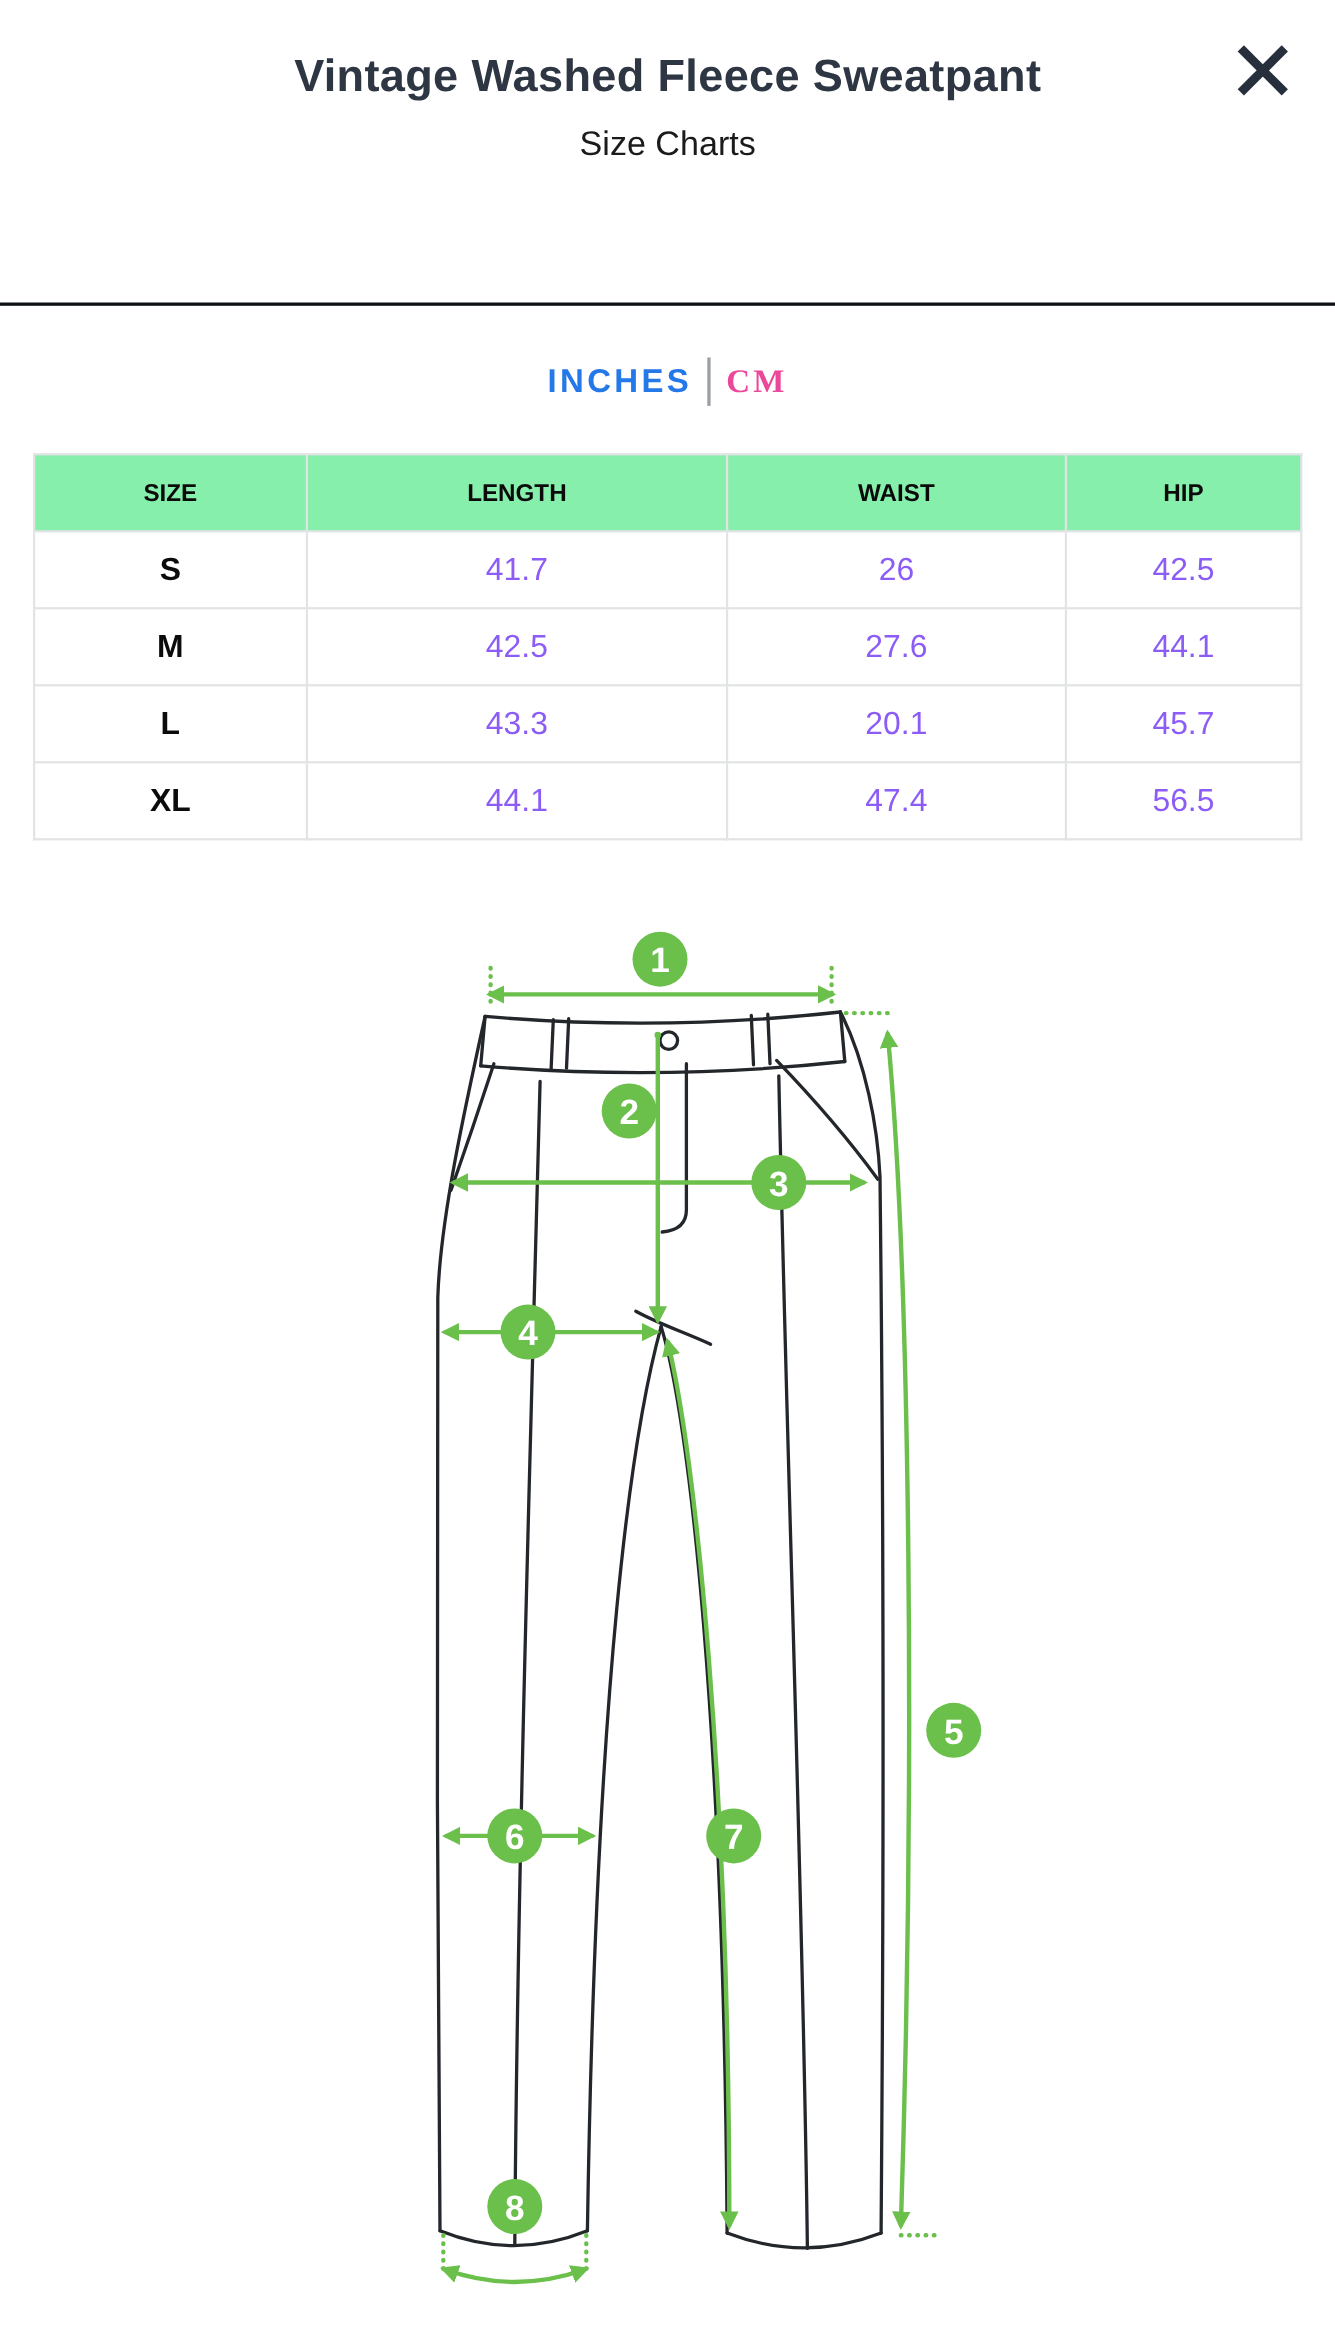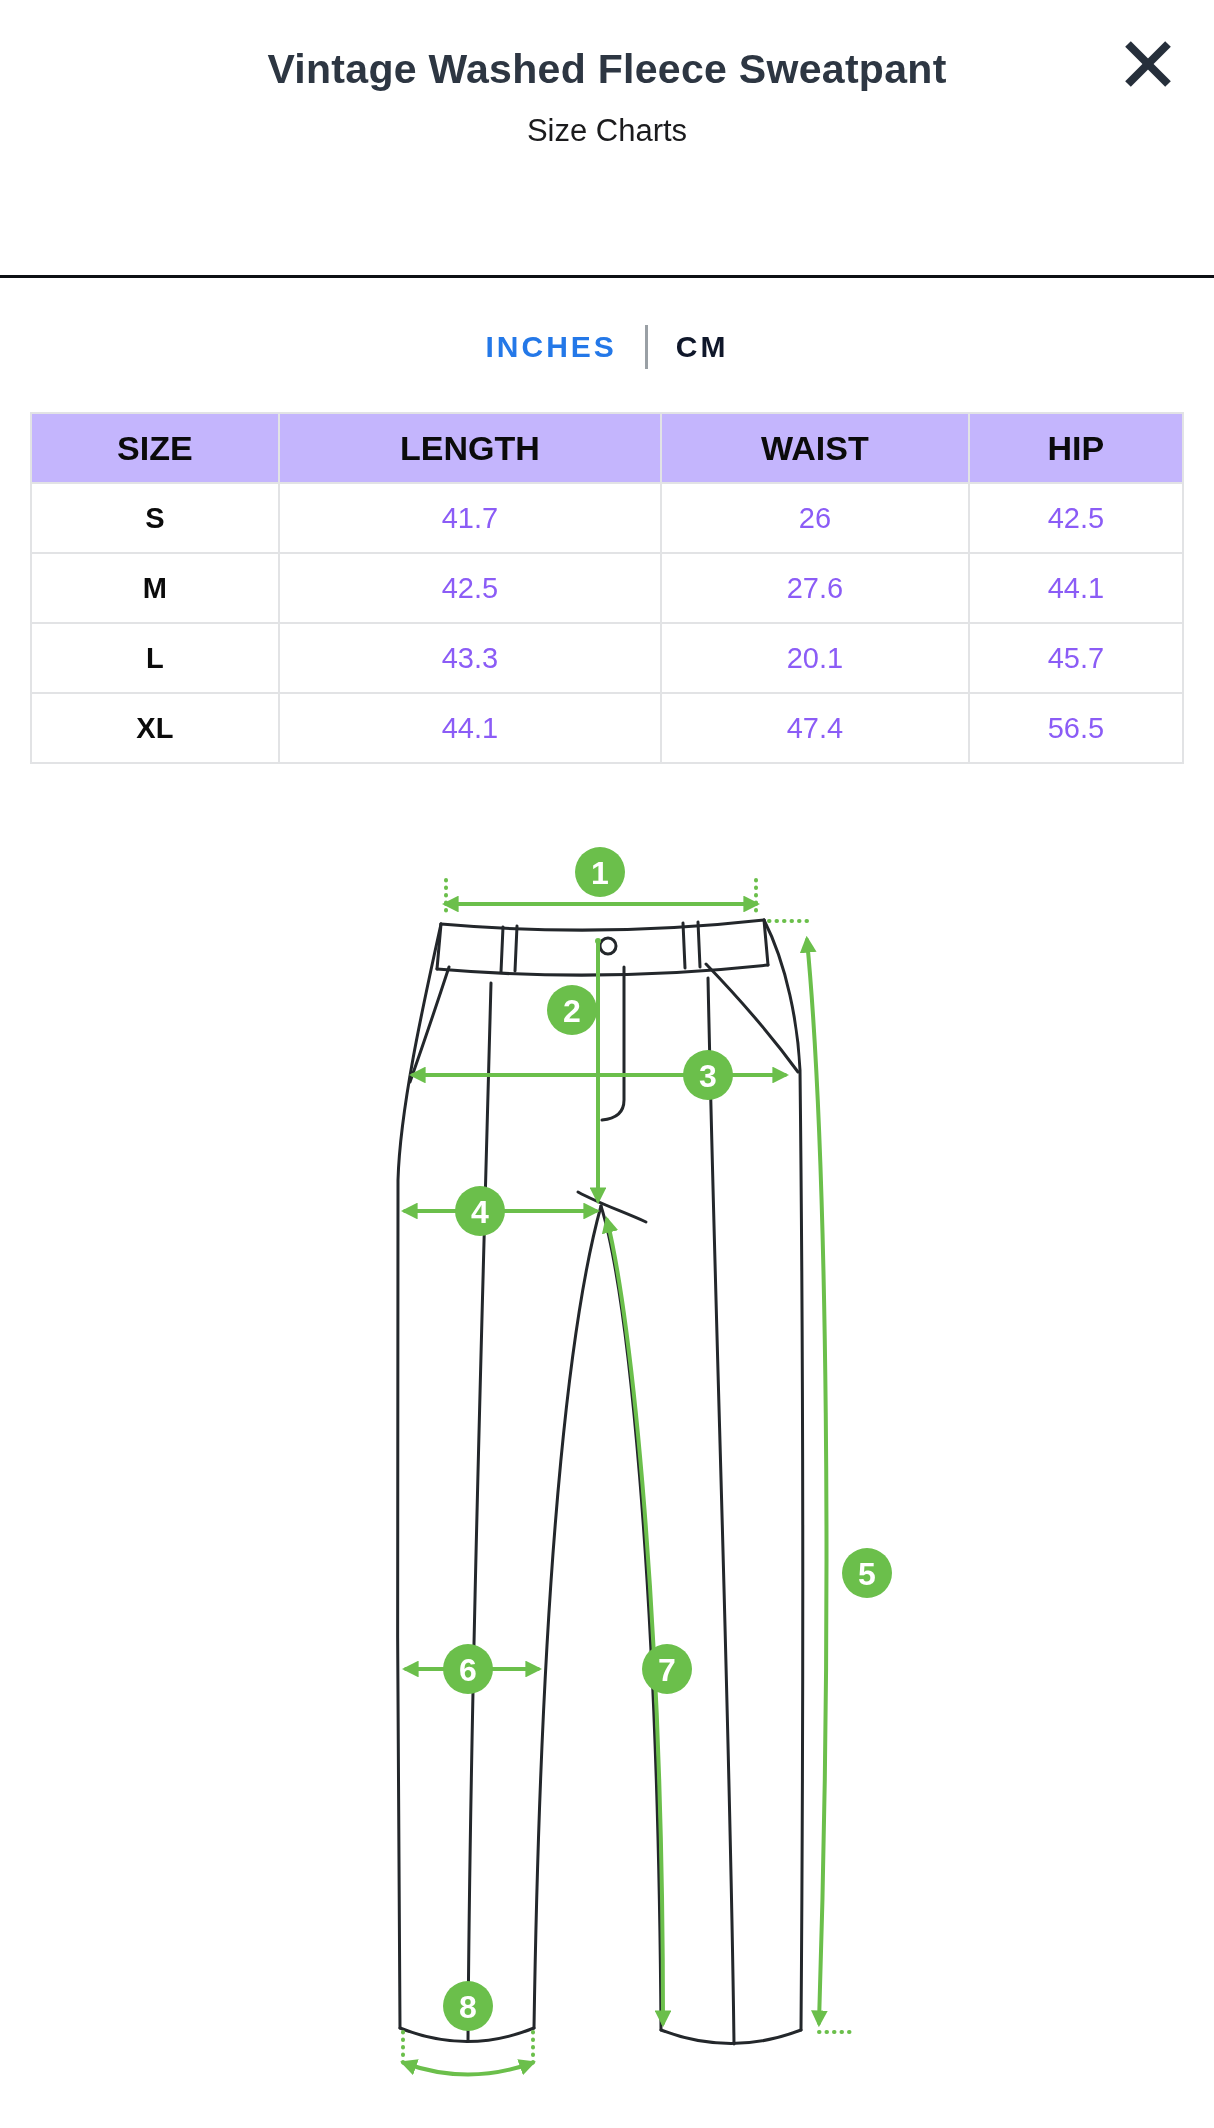--- a/index.html
+++ b/index.html
@@ -20,41 +20,41 @@
     font-size:31px;color:#1b1b1d;margin-top:20px;font-weight:400;
   }
   .close-btn{
     position:absolute;top:28px;right:30px;width:72px;height:72px;
     background:none;border:none;padding:6px;cursor:pointer;
   }
   .close-btn svg{display:block;width:60px;height:60px;}
   
   .units-row{
     height:134px;display:flex;align-items:center;justify-content:center;
-    gap:26px;padding-top:4px;box-sizing:border-box;
+    gap:12px;padding-top:4px;box-sizing:border-box;
   }
   .unit-tab{
     font-size:30px;font-weight:bold;letter-spacing:3px;background:none;border:none;
     padding:4px 2px;cursor:pointer;font-family:"Liberation Sans",sans-serif;
   }
   .unit-tab.active{color:#2478e8;}
-  .unit-tab.inactive{color:#0f172a;}
+  .unit-tab.inactive{color:#ec4899;font-family:Liberation Serif, serif;}
   .unit-sep{width:3px;height:44px;background:#9aa0a5;}
   
   .size-table{
     width:1154px;margin:0 30px;border-collapse:collapse;table-layout:fixed;
   }
   .size-table col.c-size{width:21.5%;}
   .size-table col.c-length{width:33.2%;}
   .size-table col.c-waist{width:26.7%;}
   .size-table col.c-hip{width:18.6%;}
   .size-table th,.size-table td{
     border:2px solid #e2e3e5;height:66px;text-align:center;vertical-align:middle;
   }
-  .size-table th{font-size:34px;font-weight:bold;color:#0b0b0b;background:#c4b5fd;}
+  .size-table th{font-size:22px;font-weight:bold;color:#0b0b0b;background:#86efac;}
   .size-table td{font-size:29px;color:#8b5cf6;}
   .size-table td.size-col{font-weight:bold;color:#0b0b0b;}
   
   .diagram-wrap{position:absolute;left:370px;top:820px;width:530px;height:1260px;}
   .diagram-wrap svg{display:block;width:530px;height:1260px;}
 </style>
 </head>
 <body>
 
 <div>

